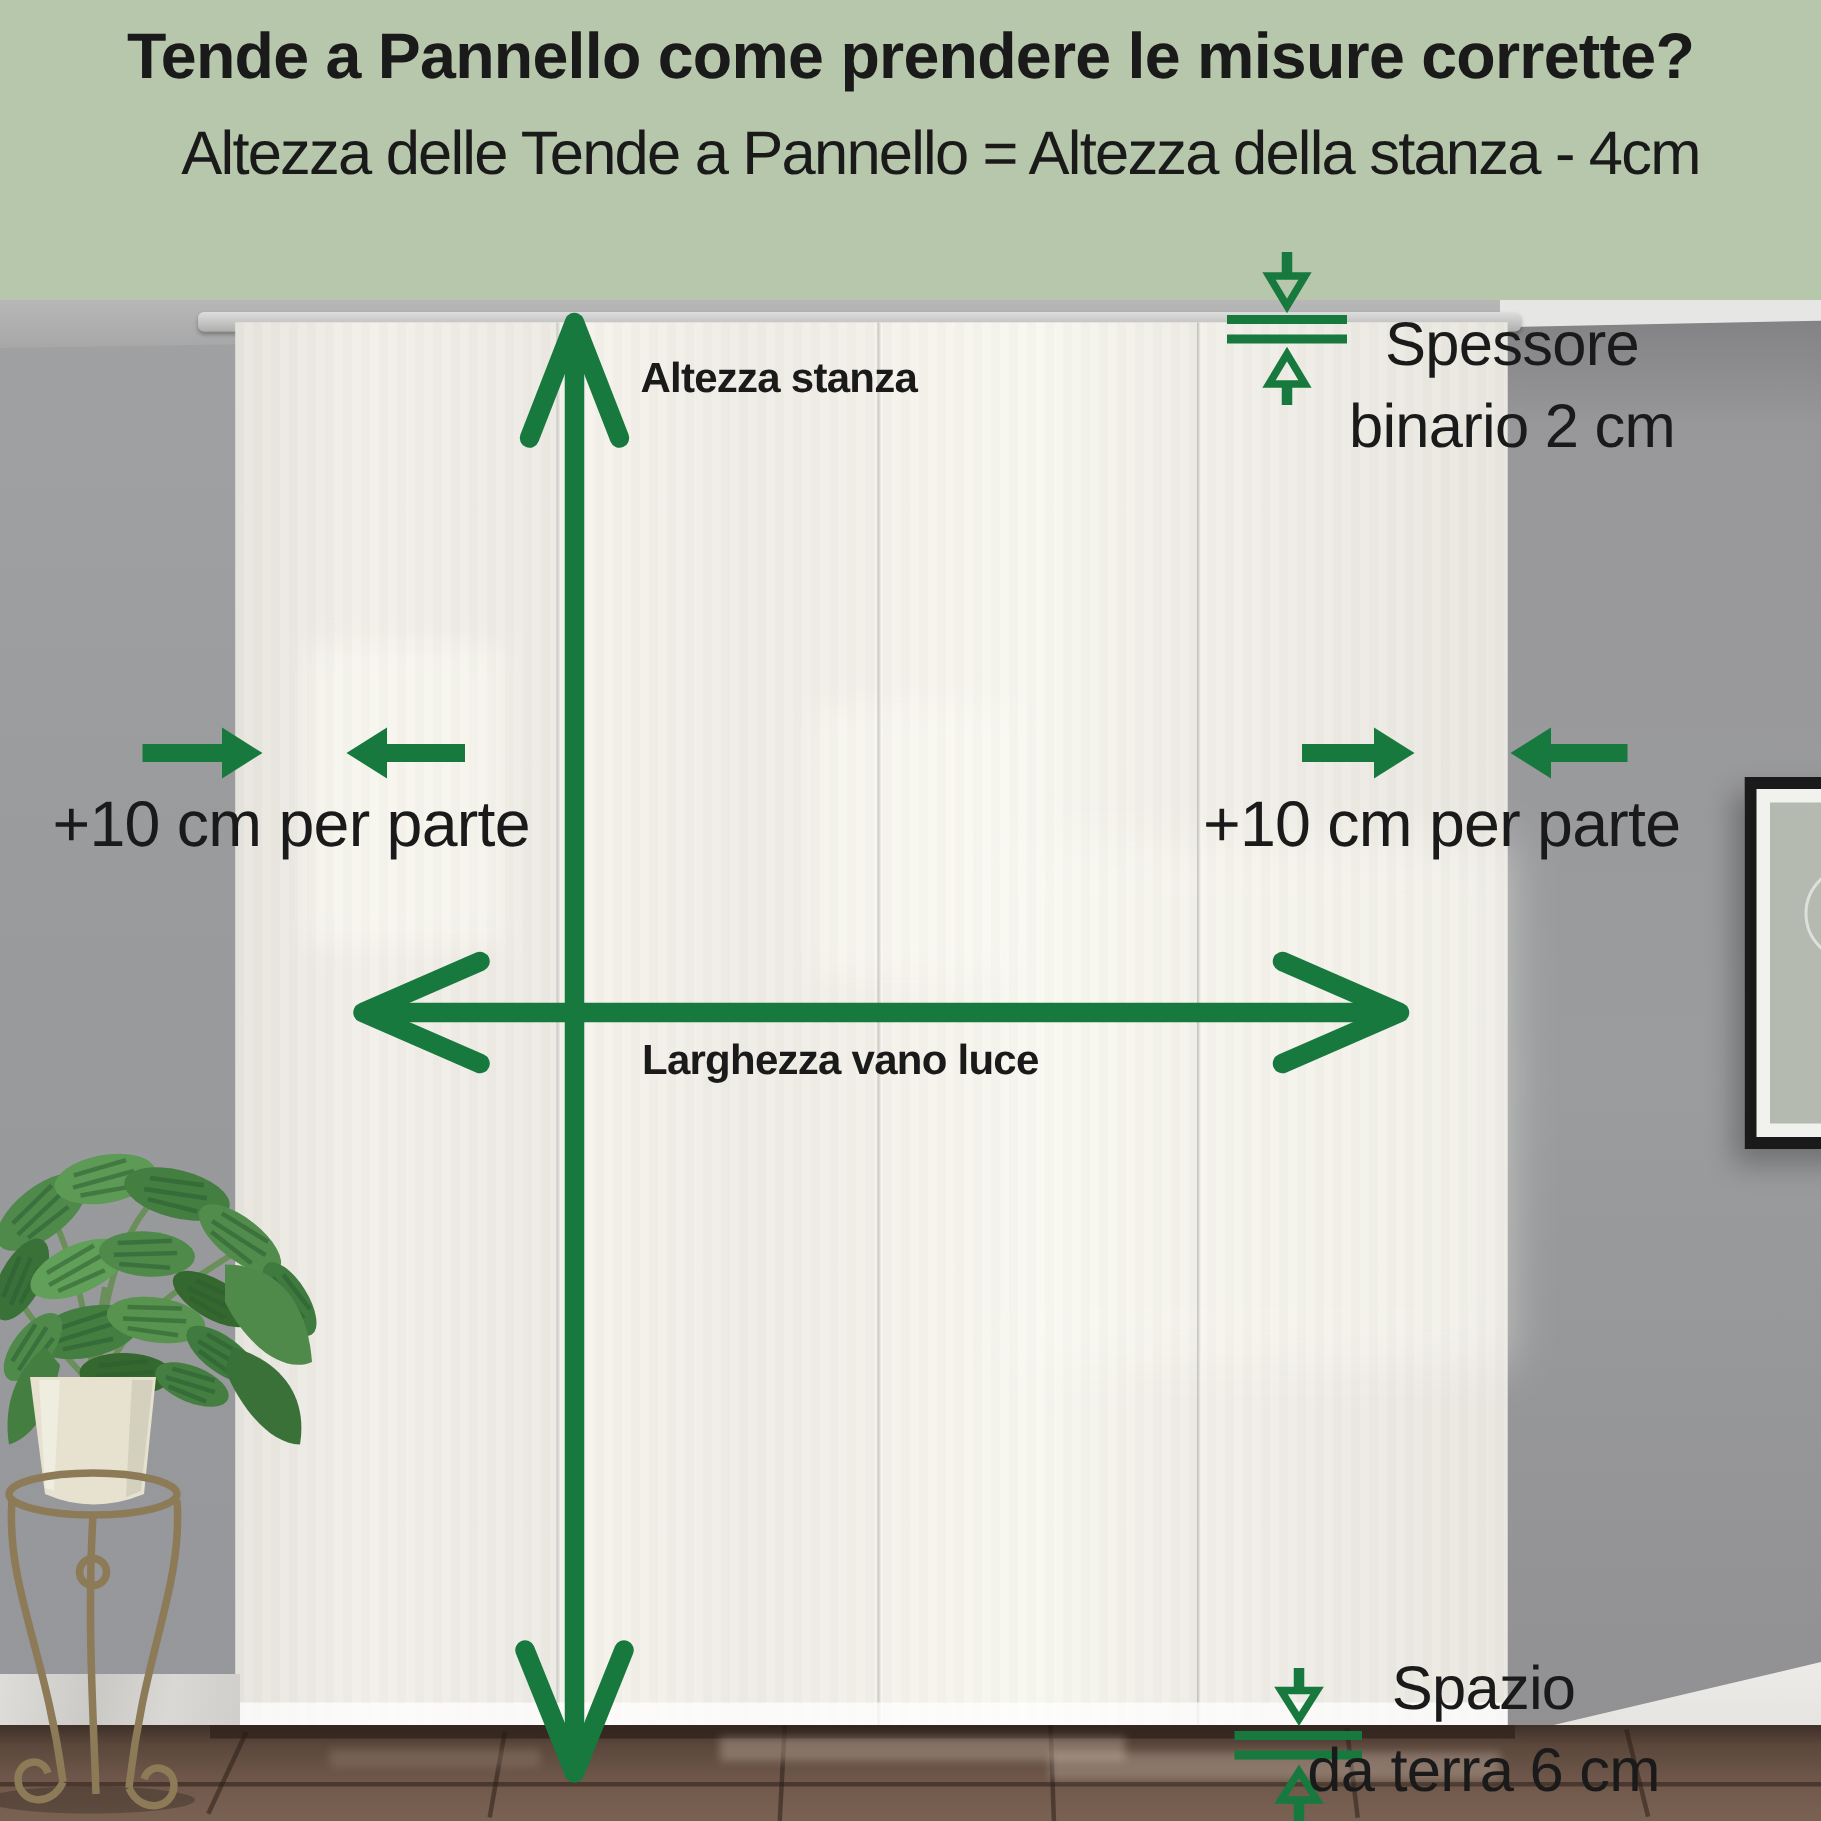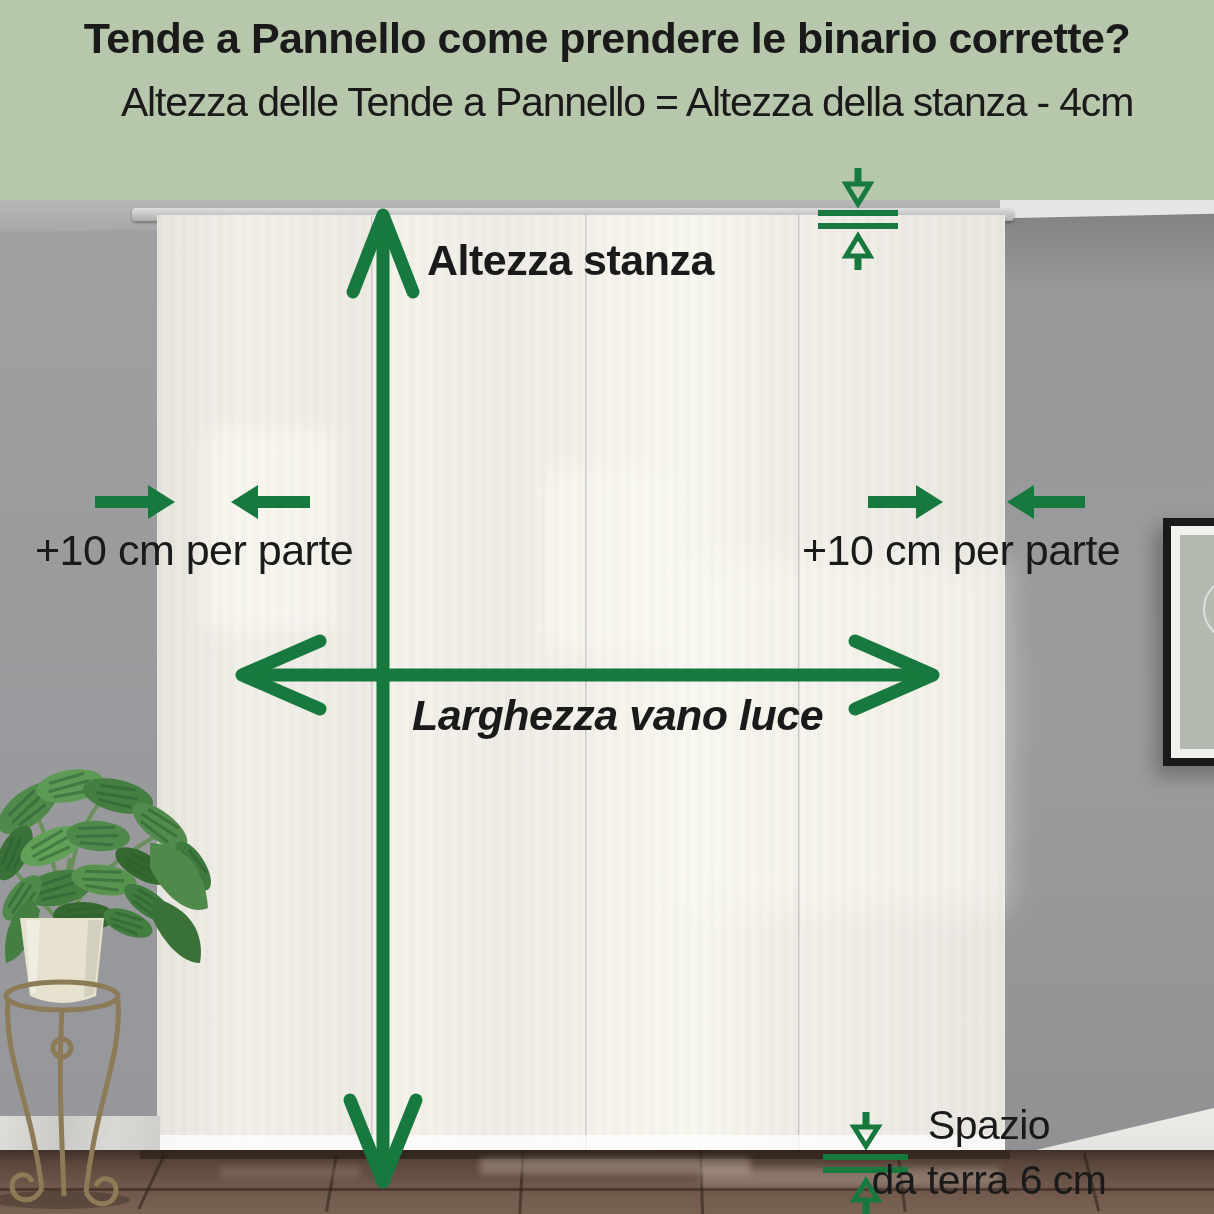--- a/index.html
+++ b/index.html
@@ -59,37 +59,37 @@
   
   #frame{left:1163px;top:318px;width:60px;height:232px;border:8px solid #1a1a1a;background:#f1f1ee;box-shadow:-8px 10px 18px rgba(0,0,0,.28);z-index:7;}
   #frame-art{position:absolute;left:9px;top:9px;right:-2px;bottom:9px;background:#b5bab0;}
   #frame-circle{position:absolute;right:-34px;top:42px;width:60px;height:60px;border:2px solid rgba(255,255,255,.55);border-radius:50%;}
   #plant{left:0;top:548px;width:230px;height:466px;z-index:8;}
   
   #overlay{position:absolute;left:0;top:0;width:1214px;height:1214px;z-index:50;pointer-events:none;}
   .stroke-g{stroke:var(--annotation-green);fill:none;}
   .fill-g{fill:var(--annotation-green);stroke:none;}
   .label{position:absolute;color:var(--text-dark);white-space:nowrap;z-index:60;}
-  .label-bold{font-weight:bold;font-size:43px;letter-spacing:-0.5px;}
+  .label-bold{font-weight:bold;font-size:28px;letter-spacing:-0.5px;}
   .label-reg{font-weight:400;font-size:43px;letter-spacing:-0.5px;}
   #room-height-label{left:427px;top:236px;}
-  #opening-width-label{left:412px;top:691px;font-style:italic;}
+  #opening-width-label{left:428px;top:691px;}
   #side-margin-label-left{left:35px;top:526px;}
   #side-margin-label-right{left:802px;top:526px;}
   .label-stack{text-align:center;font-size:41px;font-weight:400;line-height:55px;letter-spacing:-0.5px;}
   #track-thickness-label{left:880px;top:202px;width:256px;}
   #floor-gap-label{left:864px;top:1098px;width:250px;}
 </style>
 </head>
 <body>
 
 <div id="canvas">
 
   <div id="header">
-    <div class="title">Tende a Pannello come prendere le binario corrette?</div>
+    <div class="title">Tende a Pannello come prendere le misure corrette?</div>
     <div class="formulas">
       <div class="formula">Altezza delle Tende a Pannello = Altezza della stanza - 4cm</div>
     </div>
   </div>
 
   <div id="scene">
     <div id="wall-left" class="abs"></div>
     <div id="wall-right" class="abs"></div>
     <div id="ceiling-left" class="abs"></div>
     <div id="ceiling-right" class="abs"></div>
@@ -262,18 +262,22 @@
       <path class="stroke-g" d="M854,1127 L878,1127 L866,1146 Z" stroke-width="5" stroke-linejoin="miter"></path>
       <path class="stroke-g" d="M854,1200 L878,1200 L866,1181 Z" stroke-width="5" stroke-linejoin="miter"></path>
       <line class="stroke-g" x1="866" y1="1200" x2="866" y2="1214" stroke-width="7"></line>
     </g>
   </svg>
 
   <div id="room-height-label" class="label label-bold">Altezza stanza</div>
   <div id="opening-width-label" class="label label-bold">Larghezza vano luce</div>
   <div id="side-margin-label-left" class="label label-reg">+10 cm per parte</div>
   <div id="side-margin-label-right" class="label label-reg">+10 cm per parte</div>
+  <div id="track-thickness-label" class="label label-stack">
+    <div>Spessore</div>
+    <div>binario 2 cm</div>
+  </div>
   <div id="floor-gap-label" class="label label-stack">
     <div>Spazio</div>
     <div>da terra 6 cm</div>
   </div>
 
 </div>
 
 </body></html>

